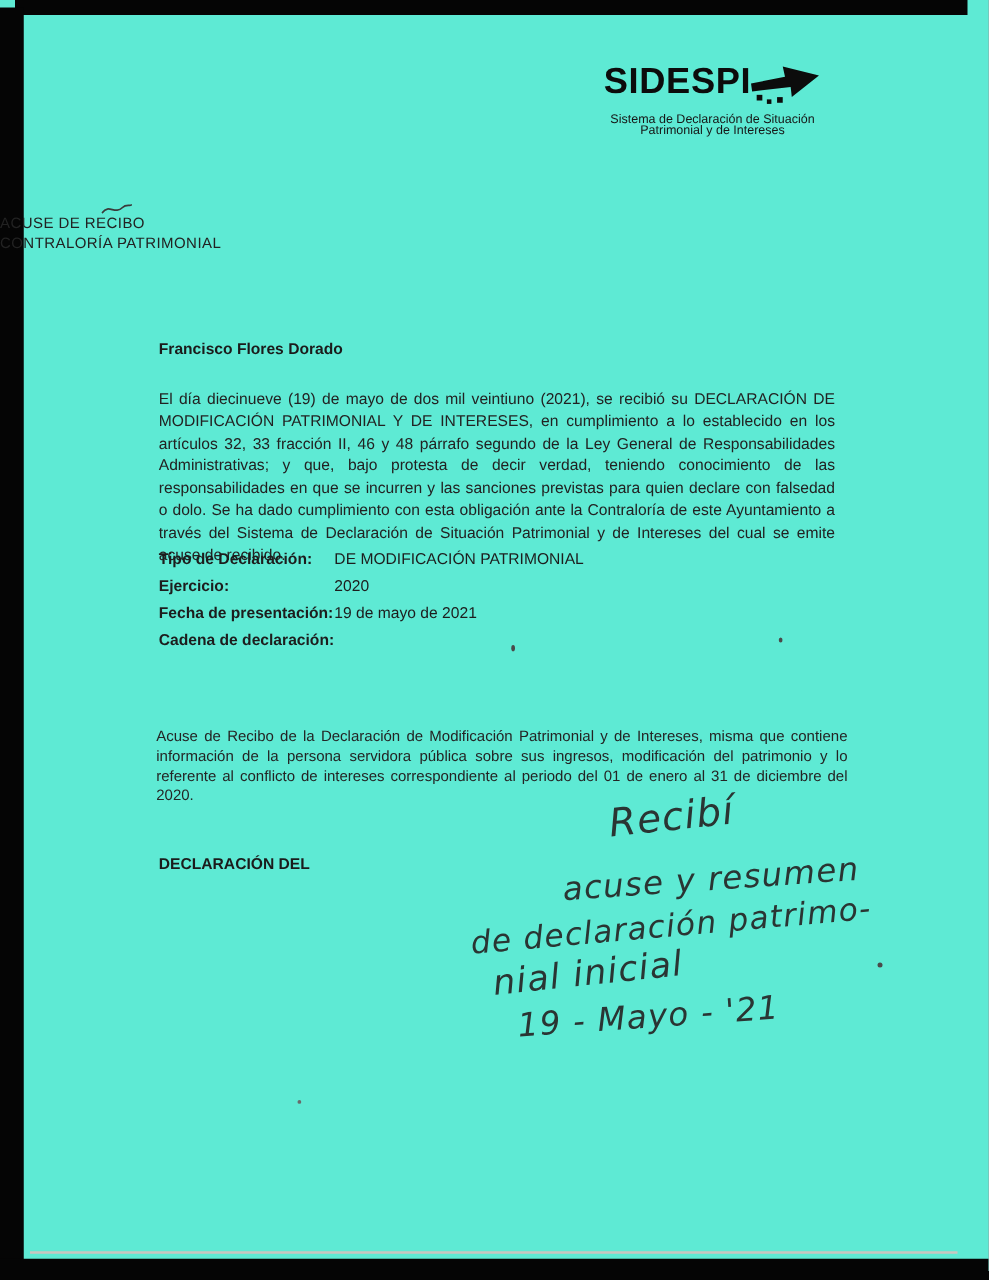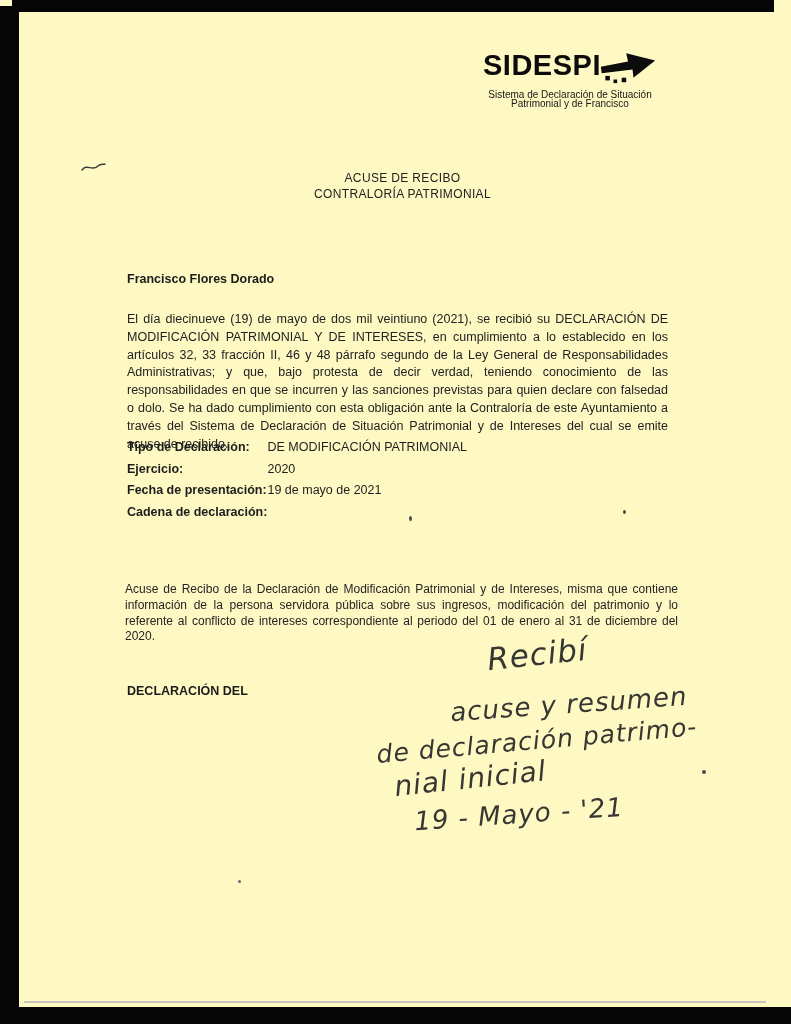--- a/index.html
+++ b/index.html
@@ -1,40 +1,40 @@
 <!DOCTYPE html>
 <html><head>
 <meta charset="utf-8">
 <style>
   * { margin:0; padding:0; box-sizing:border-box; }
   html,body { background:#9a9a9a; }
   .page {
     position:relative;
     width:791px; height:1024px;
     margin:0 auto;
-    background:#fef9c3;
+    background:#5eead4;
     font-family:"Liberation Sans", sans-serif;
     color:#1e1e1e;
     overflow:hidden;
   }
   .scan-bar { position:absolute; background:#050505; }
   .bar-top    { left:12px; top:0;      width:762px; height:12px; }
   .bar-left   { left:0;    top:6px;    width:19px;  height:1018px; }
   .bar-bottom { left:0;    top:1007px; width:791px; height:17px; }
   .faint-line { position:absolute; left:24px; top:1001px; width:742px; height:2px; background:#c9c6c0; }
 
   
   .logo { position:absolute; left:478px; top:48px; width:184px; text-align:center; }
   .logo-row { display:flex; align-items:flex-start; justify-content:center; }
   .wordmark { font-size:29px; font-weight:bold; letter-spacing:0.5px; color:#0c0c0c; line-height:34px; }
   .logo-arrow { margin-left:-2px; margin-top:-3px; }
   .tagline { font-size:10px; font-weight:normal; line-height:9px; color:#161616; margin-top:1px; }
 
   
-  .doc-title { position:absolute; left:14px; right:0; top:170px; text-align:center;
+  .doc-title { position:absolute; left:0; right:0; top:170px; text-align:left;
                font-size:12px; line-height:16px; letter-spacing:0.35px; color:#222; }
 
   .pen-mark { position:absolute; left:80px; top:160px; }
 
   .recipient { position:absolute; left:127px; top:272px; font-size:12.5px; font-weight:bold; color:#1b1b1b;text-align:center; }
 
   .body-par { position:absolute; left:127px; top:311px; width:541px;
               font-size:12.5px; line-height:17.8px; text-align:justify; color:#222; }
 
   .fields { position:absolute; left:127px; top:437px; font-size:12.5px; color:#1d1d1d; }
@@ -79,21 +79,21 @@
         <svg width="58" height="40" viewBox="0 0 64 44" xmlns="http://www.w3.org/2000/svg">
           <polygon points="2,24 32,18 30,9 62,17 38,36 37,27 3,31" fill="#0c0c0c"></polygon>
           <rect x="7" y="34" width="5" height="5" fill="#0c0c0c"></rect>
           <rect x="16" y="38" width="4" height="4" fill="#0c0c0c"></rect>
           <rect x="25" y="36" width="5" height="5" fill="#0c0c0c"></rect>
         </svg>
       </span>
     </div>
     <div class="tagline">
       <div>Sistema de Declaración de Situación</div>
-      <div>Patrimonial y de Francisco</div>
+      <div>Patrimonial y de Intereses</div>
     </div>
   </div>
 
   <span class="pen-mark">
     <svg width="26" height="14" viewBox="0 0 26 14" xmlns="http://www.w3.org/2000/svg">
       <path d="M2,10 C7,3 12,12 18,6 C21,3 24,5 25,4" stroke="#3a3a3a" stroke-width="1.4" fill="none" stroke-linecap="round"></path>
     </svg>
   </span>
 
   <div class="doc-title">

